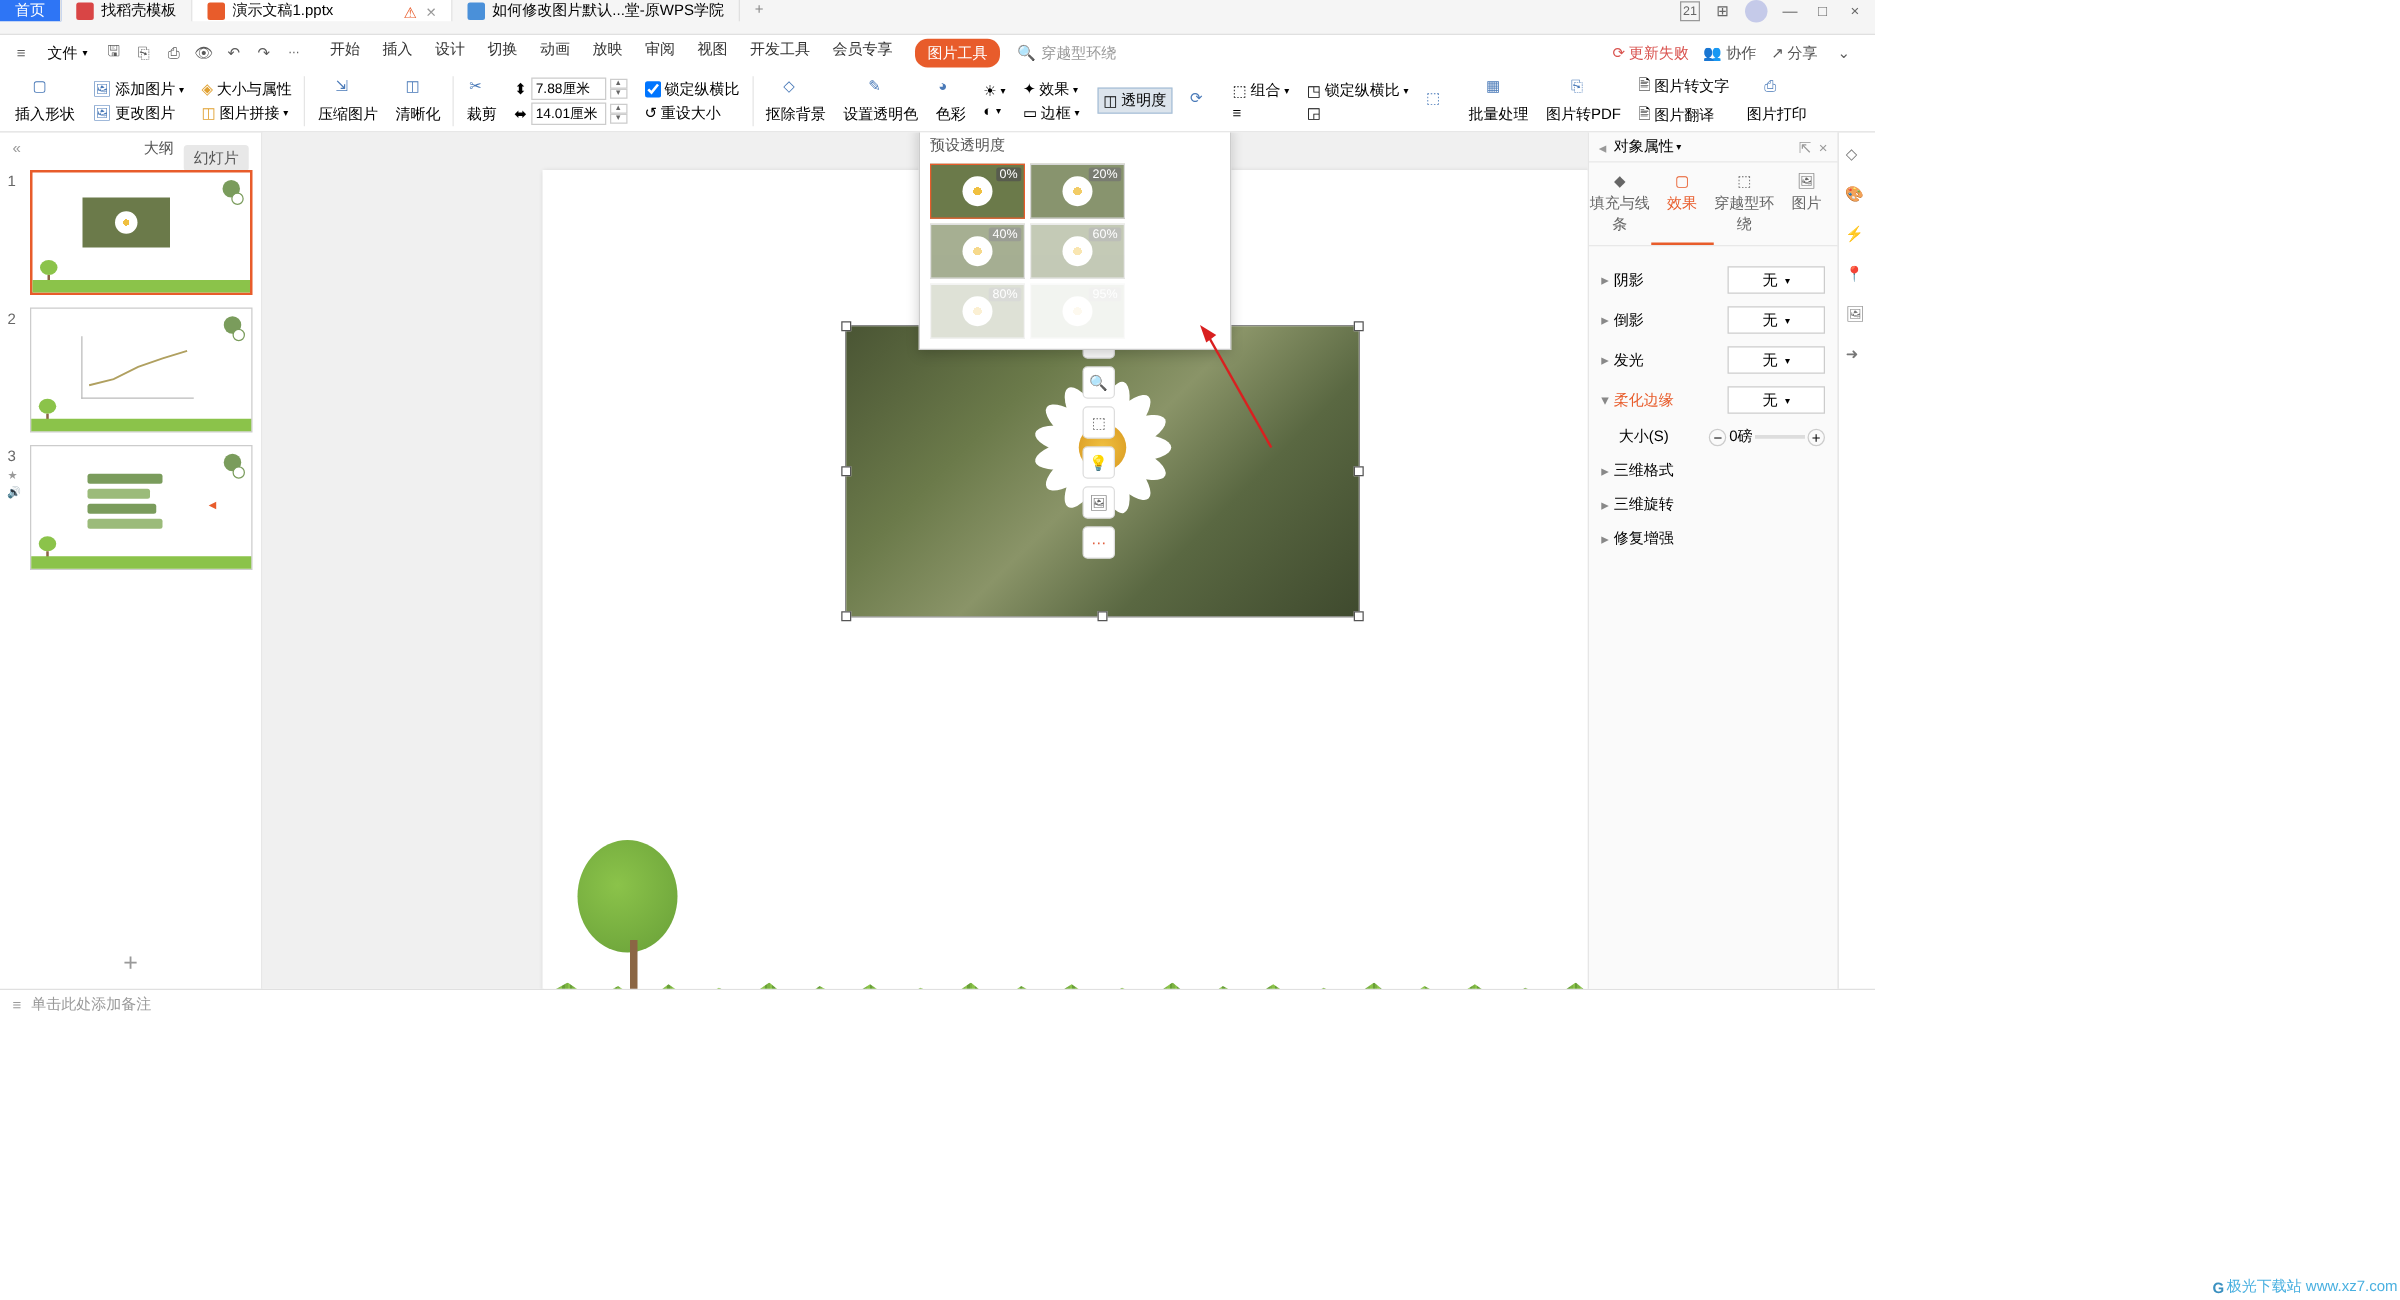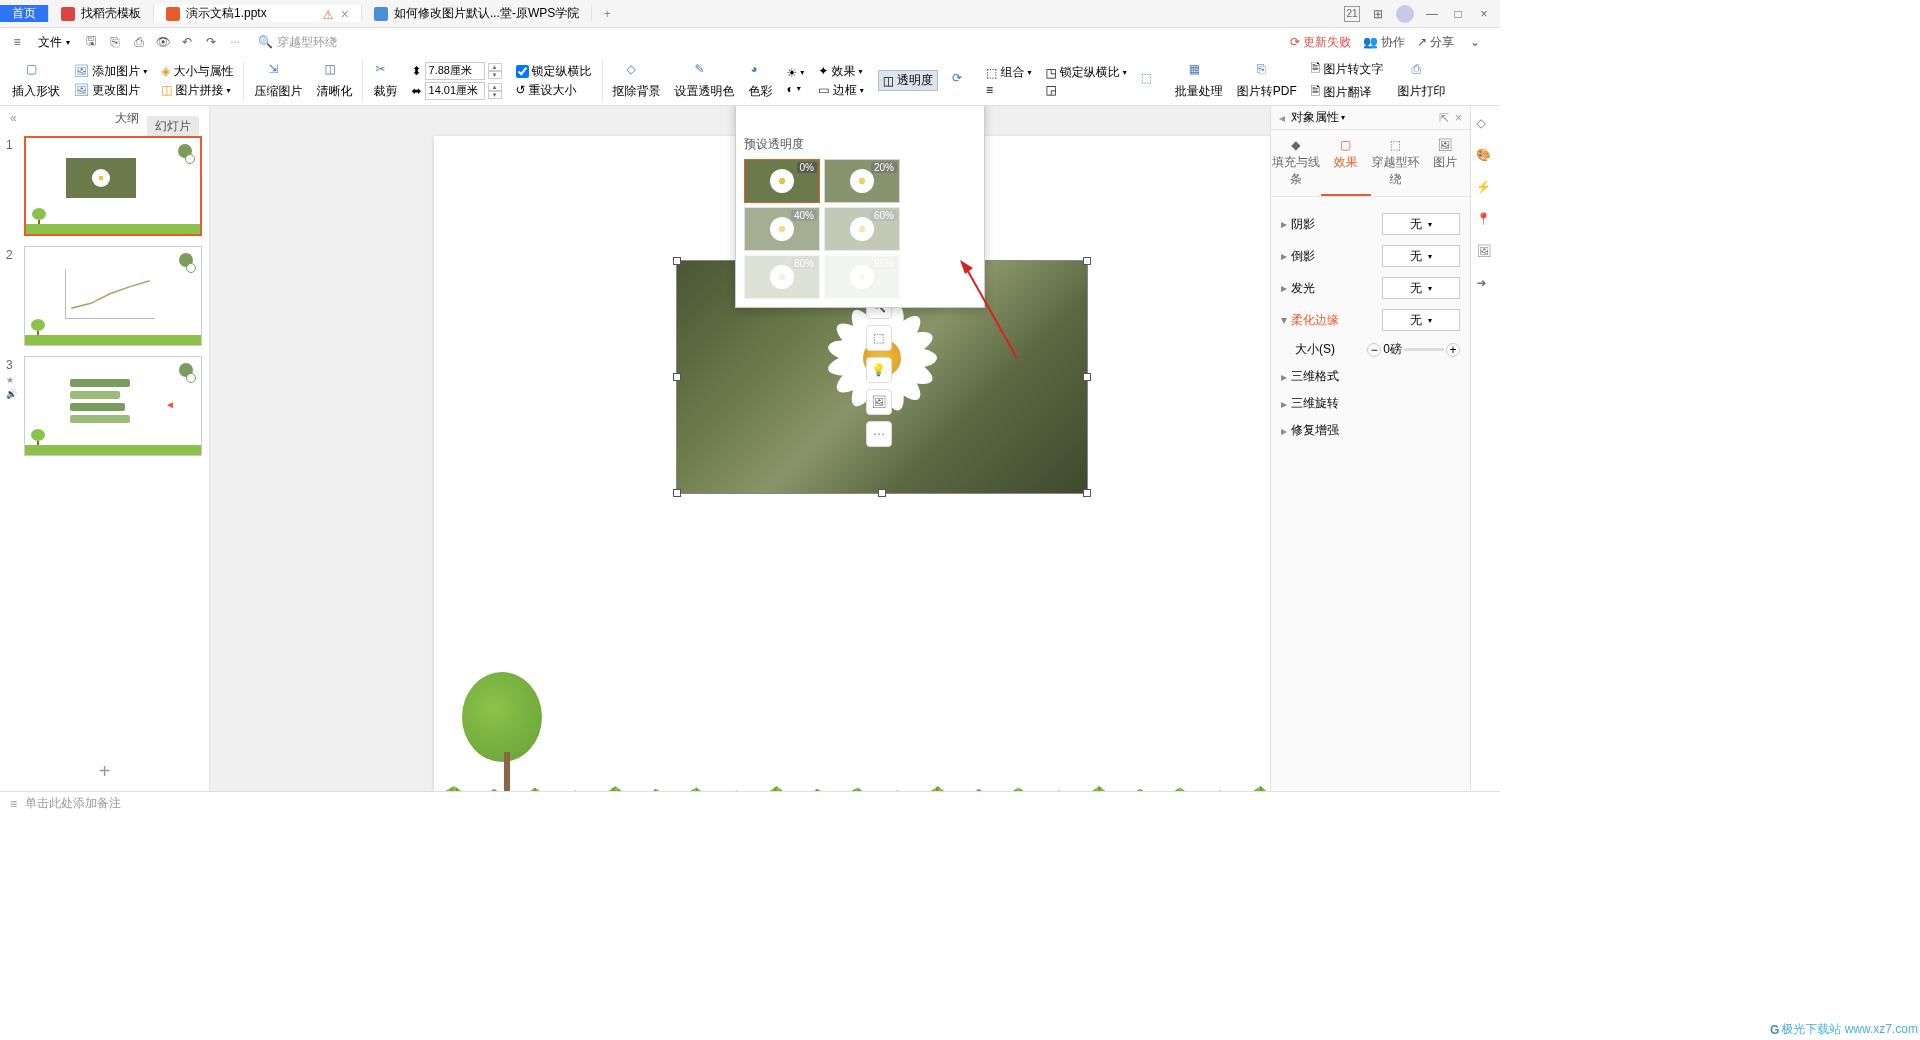--- a/index.html
+++ b/index.html
@@ -1,17 +1,17 @@
 <!DOCTYPE html>
 <html><head>
 <meta charset="utf-8">
 <style>
 *{margin:0;padding:0;box-sizing:border-box;font-family:"Microsoft YaHei",sans-serif;font-size:12px;}
 body{background:#fff;overflow:hidden;width:1500px;height:813px;}
-.titlebar{height:28px;background:#f5f5f5;display:flex;align-items:center;border-bottom:1px solid #e0e0e0;}
+.titlebar{height:28px;background:#f5f5f5;display:flex;align-items:flex-start;border-bottom:1px solid #e0e0e0;}
 .tab{display:flex;align-items:center;padding:0 12px;gap:6px;border-right:1px solid #e0e0e0;cursor:pointer;}
 .tab.home{background:#2e75f5;color:#fff;font-weight:500;}
 .tab.active{background:#fff;}
 .tab-icon{width:14px;height:14px;border-radius:2px;}
 .tab-close{color:#999;font-size:14px;}
 .tab-add{width:30px;display:flex;align-items:center;justify-content:center;color:#888;}
 .titlebar-right{margin-left:auto;display:flex;align-items:center;gap:10px;padding:0 8px;}
 .tb-icon{width:16px;height:16px;display:flex;align-items:center;justify-content:center;color:#666;}
 .menubar{height:28px;display:flex;align-items:center;padding:0 8px;}
 .menu-left{display:flex;align-items:center;gap:6px;}
@@ -58,21 +58,21 @@
 .handle{position:absolute;width:8px;height:8px;background:#fff;border:1px solid #555;}
 .handle.rot{width:10px;height:10px;border-radius:50%;background:#7a9c5c;border:1px solid #5a7c3c;}
 .tree{position:absolute;left:28px;bottom:12px;width:90px;height:130px;}
 .tree-crown{width:80px;height:90px;background:radial-gradient(circle at 40% 40%,#8bc34a,#689f38);border-radius:50%;position:absolute;top:0;}
 .tree-trunk{width:6px;height:50px;background:#8b6644;position:absolute;left:42px;bottom:0;}
 .grass{position:absolute;left:0;right:0;bottom:0;height:28px;background:repeating-linear-gradient(90deg,#7cb342 0 2px,#8bc34a 2px 4px,#689f38 4px 6px);clip-path:polygon(0 100%,0 40%,2% 0,4% 50%,6% 10%,8% 60%,10% 5%,12% 55%,14% 15%,16% 50%,18% 0,20% 60%,22% 10%,24% 50%,26% 5%,28% 55%,30% 15%,32% 50%,34% 0,36% 60%,38% 10%,40% 50%,42% 5%,44% 55%,46% 15%,48% 50%,50% 0,52% 60%,54% 10%,56% 50%,58% 5%,60% 55%,62% 15%,64% 50%,66% 0,68% 60%,70% 10%,72% 50%,74% 5%,76% 55%,78% 15%,80% 50%,82% 0,84% 60%,86% 10%,88% 50%,90% 5%,92% 55%,94% 15%,96% 50%,98% 0,100% 60%,100% 100%);}
 .float-toolbar{position:absolute;left:656px;top:155px;display:flex;flex-direction:column;gap:6px;}
 .ft-btn{width:26px;height:26px;background:#fff;border:1px solid #ddd;border-radius:4px;display:flex;align-items:center;justify-content:center;color:#666;}
 .ft-btn.more{color:#e06040;}
 .popup{position:absolute;left:525px;top:-7px;width:250px;background:#fff;border:1px solid #ccc;box-shadow:0 3px 10px rgba(0,0,0,0.2);padding:8px;}
-.popup-title{color:#555;margin-bottom:6px;margin-top:28px;}
+.popup-title{color:#555;margin-bottom:6px;}
 .presets{display:flex;flex-wrap:wrap;gap:4px;}
 .preset{width:76px;height:44px;border:1px solid #ccc;position:relative;background:#6b7a4a;cursor:pointer;}
 .preset.sel{border:1px solid #e85c2b;}
 .preset-daisy{position:absolute;left:50%;top:50%;transform:translate(-50%,-50%);width:24px;height:24px;background:radial-gradient(circle,#f0c040 0 20%,#fff 20% 100%);border-radius:50%;}
 .preset-label{position:absolute;right:2px;top:2px;background:rgba(80,80,80,0.7);color:#fff;font-size:10px;padding:0 3px;border-radius:2px;}
 .custom-section{margin-top:10px;}
 .slider-row{display:flex;align-items:center;gap:8px;margin-top:6px;}
 .slider-track{flex:1;height:3px;background:#ddd;border-radius:2px;position:relative;}
 .slider-thumb{position:absolute;left:0;top:-5px;width:12px;height:12px;border:1px solid #999;background:#fff;border-radius:50%;}
 .slider-input{width:40px;height:18px;border:1px solid #ccc;text-align:center;}
@@ -150,20 +150,33 @@
         <span style="font-size:8px">▾</span>
       </span>
     <span class="qat-icon">🖫</span>
     <span class="qat-icon">⎘</span>
     <span class="qat-icon">⎙</span>
     <span class="qat-icon">👁</span>
     <span class="qat-icon">↶</span>
     <span class="qat-icon">↷</span>
     <span class="qat-icon" style="font-size:9px">⋯</span>
   </div>
+  <div class="menu-tabs">
+    <span class="menu-tab">开始</span>
+    <span class="menu-tab">插入</span>
+    <span class="menu-tab">设计</span>
+    <span class="menu-tab">切换</span>
+    <span class="menu-tab">动画</span>
+    <span class="menu-tab">放映</span>
+    <span class="menu-tab">审阅</span>
+    <span class="menu-tab">视图</span>
+    <span class="menu-tab">开发工具</span>
+    <span class="menu-tab">会员专享</span>
+    <span class="menu-tab active">图片工具</span>
+  </div>
   <div class="searchbox">
     <span>🔍</span>
     <span>穿越型环绕</span>
   </div>
   <div class="menubar-right">
     <span class="mr-item red">
         <span>⟳</span>
         <span>更新失败</span>
       </span>
     <span class="mr-item">

